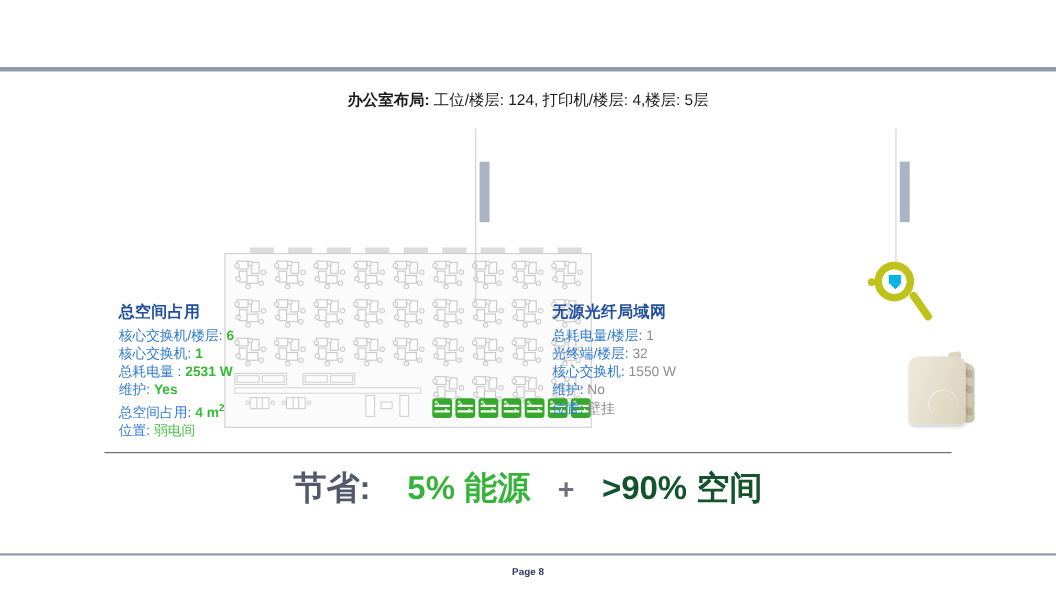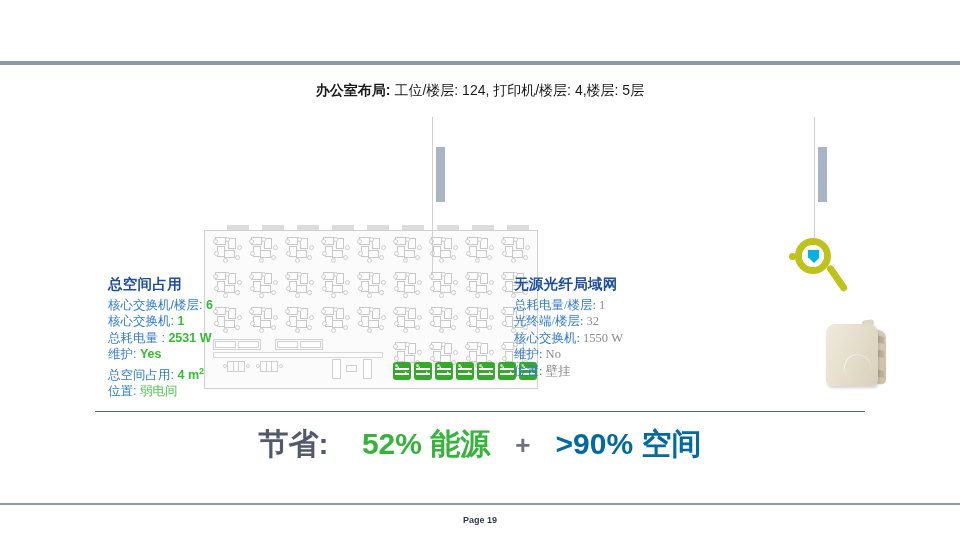--- a/index.html
+++ b/index.html
@@ -90,40 +90,40 @@
   .prod-sheen{
     position:absolute;left:18px;top:30px;width:26px;height:26px;
     border-left:1px solid rgba(255,255,255,.75);border-top:1px solid rgba(255,255,255,.5);
     border-radius:50%;transform:rotate(25deg);opacity:.8;
   }
   .prod-tab{position:absolute;left:40px;top:2px;width:12px;height:6px;background:#ded6c2;border-radius:3px;transform:rotate(-8deg);}
 
   
   .spec{position:absolute;font-size:12.5px;line-height:16.5px;white-space:nowrap;}
   .spec.left{left:108px;top:276px;}
-  .spec.right{left:514px;top:276px;font-family:Liberation Serif, serif;}
+  .spec.right{left:502px;top:276px;}
   .spec h3{
     margin:0 0 4px 0;font-size:14.5px;font-weight:bold;color:#1f4e9c;letter-spacing:.3px;
   }
   .spec .row{color:#2f7bd0;}
   .spec.left .row .val{color:#35bb35;font-weight:bold;}
   .spec.left .row.plain .val{color:#4cc04c;font-weight:normal;}
   .spec.right .row .val{color:#8c8c8c;font-weight:normal;}
   sup{font-size:9px;vertical-align:super;}
 
   
   .sum-rule{position:absolute;left:95px;top:411px;width:770px;height:1px;background:#5a5f6a;}
   .summary{
     position:absolute;left:0;top:424px;width:960px;text-align:center;white-space:nowrap;
     font-size:30px;font-weight:bold;
   }
   .summary .lbl{color:#51596b;}
   .summary .energy{color:#36b33a;}
   .summary .plus{color:#6b7280;font-size:26px;}
-  .summary .space{color:#0369a1;}
+  .summary .space{color:#14532d;}
 
   
   .footer-rule{position:absolute;left:0;top:503px;width:960px;height:2px;background:#9099ab;}
   .page-num{
     position:absolute;left:0;top:515px;width:960px;text-align:center;
     font-size:9px;font-weight:bold;color:#2e3a55;
   }
 </style>
 </head>
 <body>
@@ -639,20 +639,20 @@
       <span>维护: </span><span class="val">No</span>
     </div>
     <div class="row">
       <span>位置: </span><span class="val">壁挂</span>
     </div>
   </div>
 
   <div class="sum-rule"></div>
   <div class="summary">
     <span class="lbl">节省:</span>&nbsp;&nbsp;&nbsp;
-    <span class="energy">52% 能源</span>&nbsp;&nbsp;
+    <span class="energy">5% 能源</span>&nbsp;&nbsp;
     <span class="plus">+</span>&nbsp;&nbsp;
     <span class="space">&gt;90% 空间</span>
   </div>
 
   <div class="footer-rule"></div>
-  <div class="page-num">Page 19</div>
+  <div class="page-num">Page 8</div>
 </div>
 
 </body></html>

